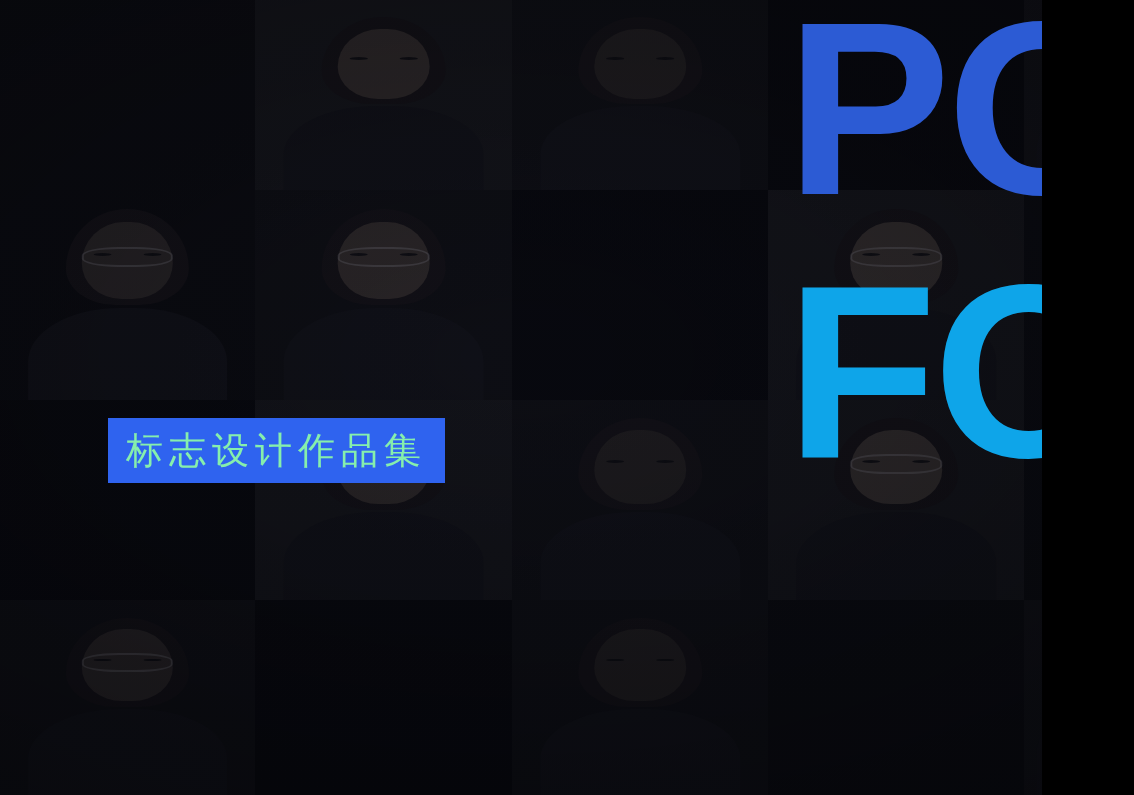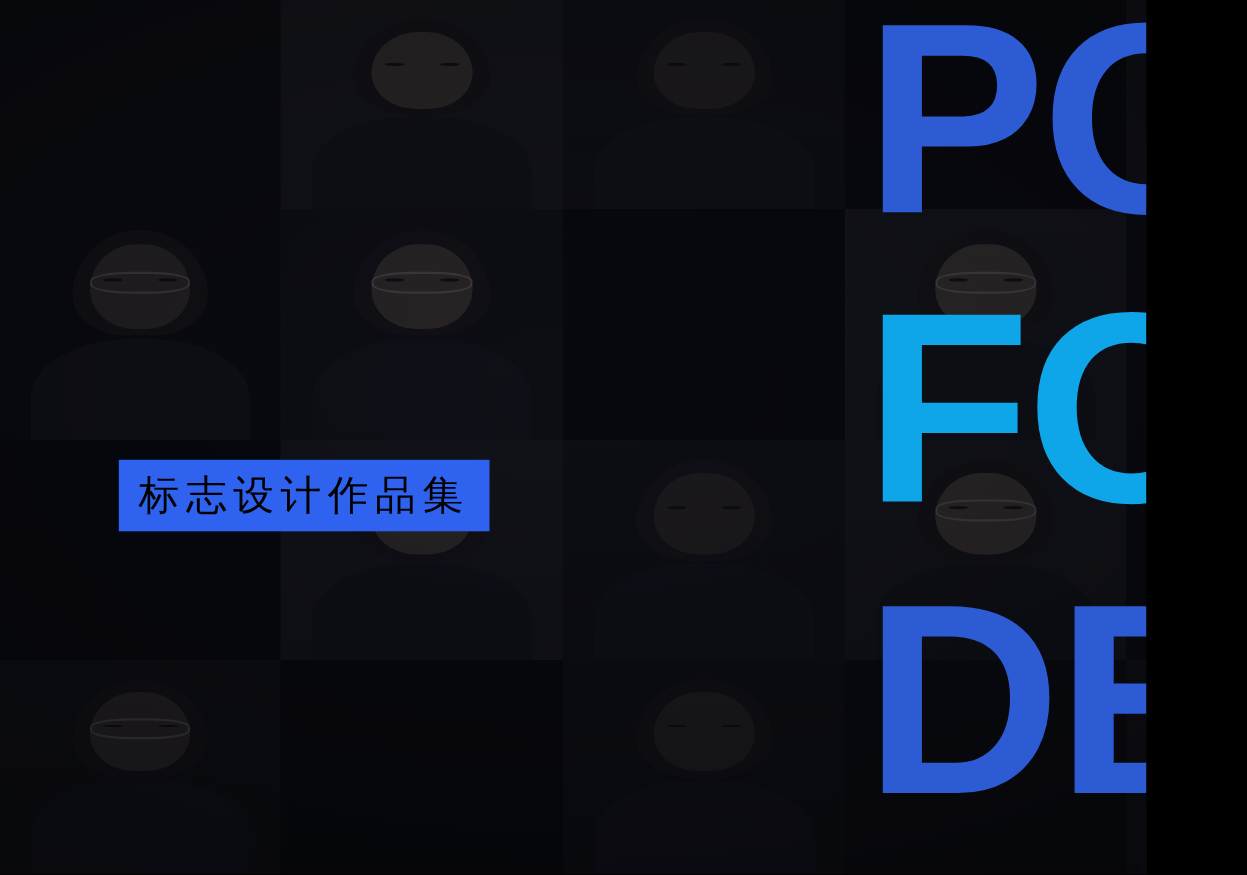--- a/index.html
+++ b/index.html
@@ -283,22 +283,21 @@
           <div class="torso" style="width: 100%; height: 44%; background: rgb(22, 22, 26);"></div>
         </div>
       </div>
     </div>
 
   <div class="grade"></div>
 
   <div class="bigwords">
     <div class="bigrow r1" style="color: rgb(44, 91, 212);">PO</div>
     <div class="bigrow r2" style="color: #0ea5e9;">FO</div>
-    <div class="bigrow r3" style="color: rgb(44, 91, 212);">DE</div>
   </div>
 
 
   <div class="subtag" style="background: rgb(47, 99, 239);">
-    <span class="subtag-text" style="color: #000000;">标志设计作品集</span>
+    <span class="subtag-text" style="color: #86efac;">标志设计作品集</span>
   </div>
 
 
 </div>
 
 </body></html>

